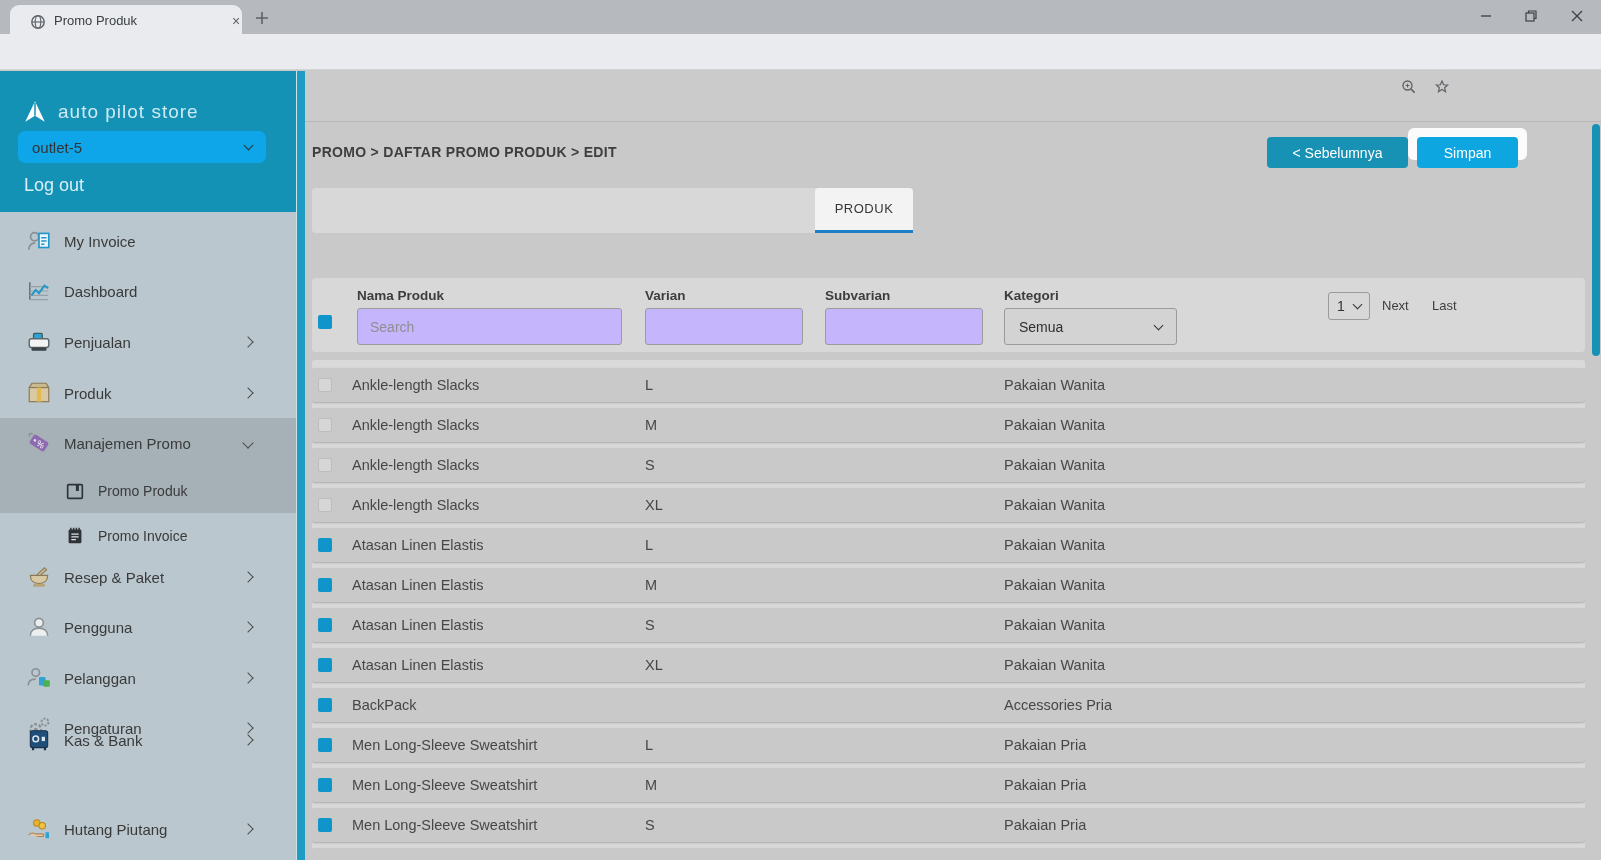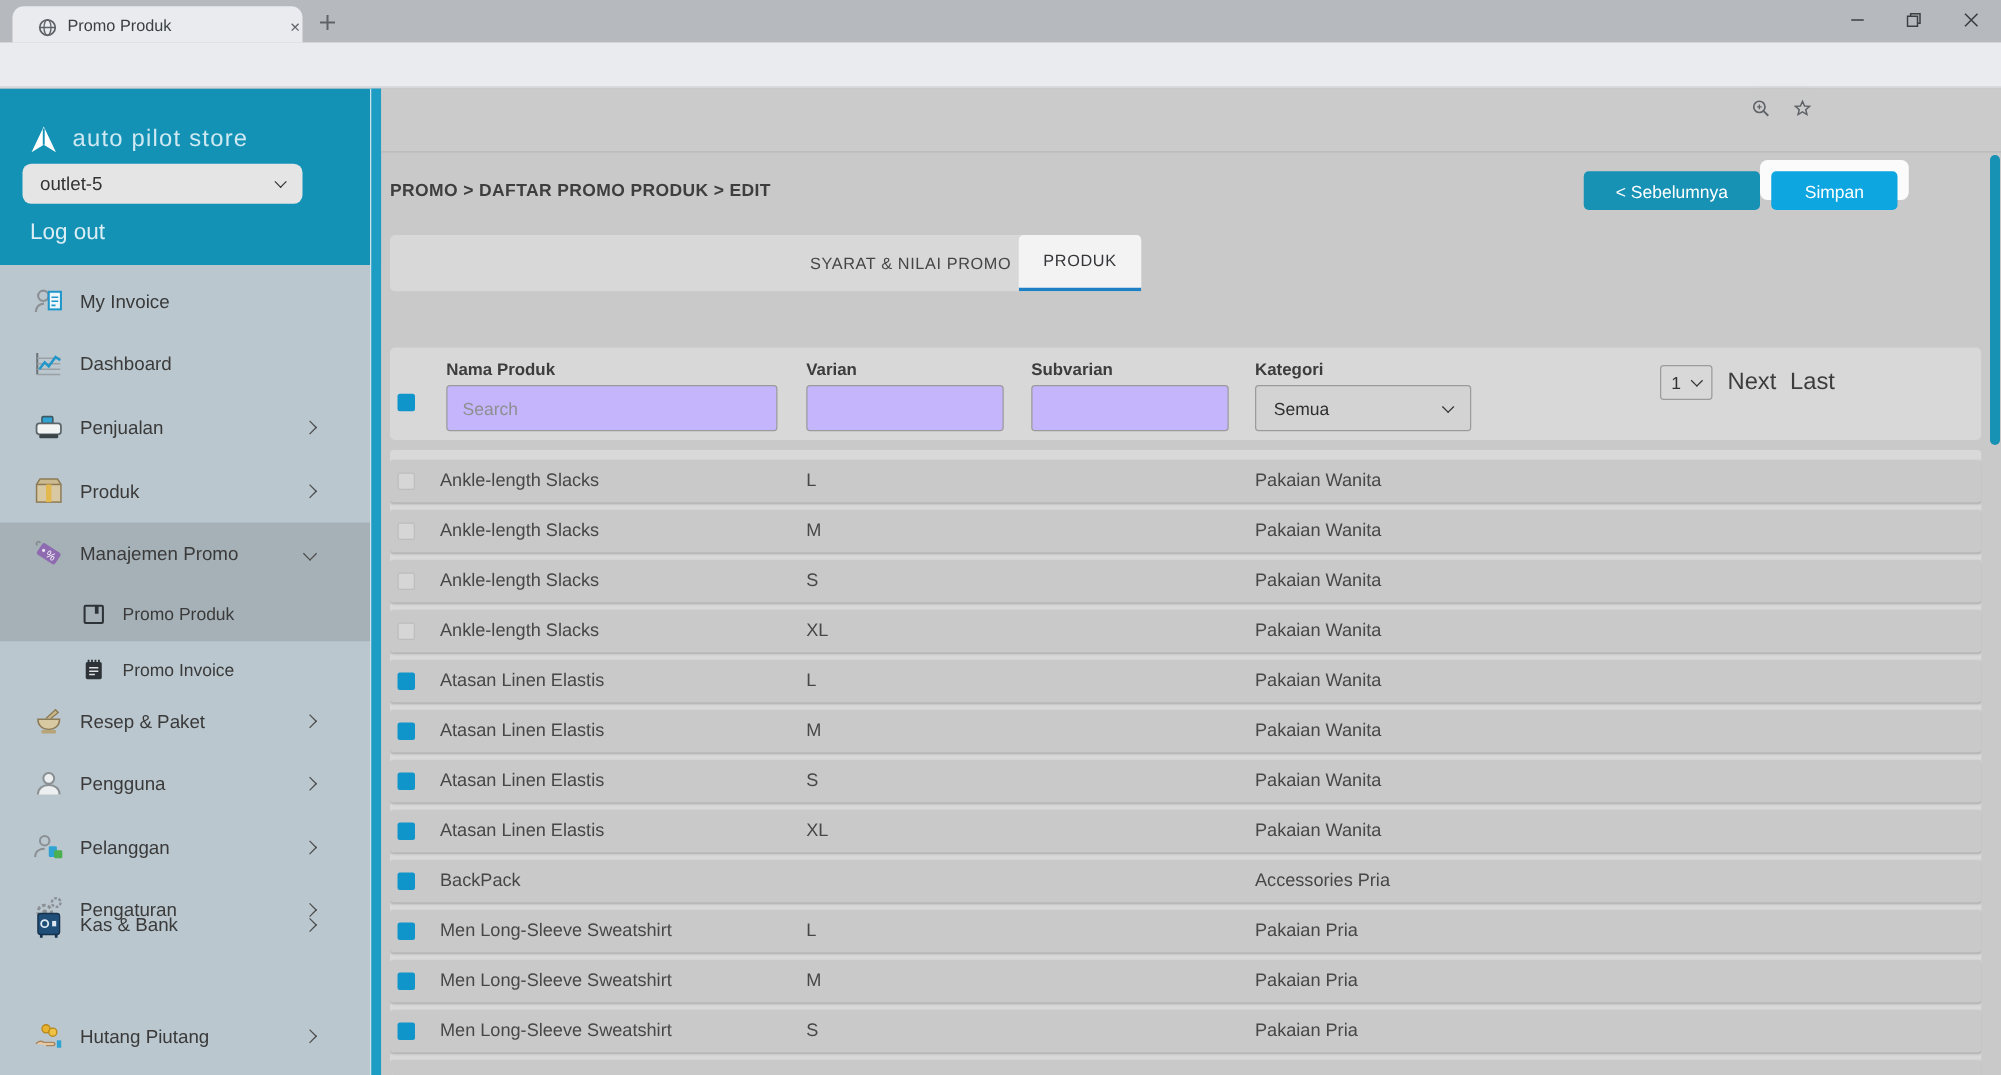--- a/index.html
+++ b/index.html
@@ -26,21 +26,21 @@
   #avatar { left:1532px; top:40px; width:24px; height:24px; border-radius:50%;
             background:radial-gradient(circle at 35% 35%, #eee6c0 0 30%, #d8ceA0 32% 55%, #c9c09a 57% 100%); border:1px solid #b9b393;}
   #menu-dots { left:1572px; top:42px; width:4px; height:20px; display:flex; flex-direction:column; justify-content:space-between; }
   #menu-dots i { width:3.5px; height:3.5px; background:#5f6368; border-radius:50%; }
 
   
   #sidebar { left:0; top:71px; width:305px; height:789px; background:#bac7ce; }
   #sidebar-head { left:0; top:0; width:305px; height:141px; background:#1392b6; }
   #brand { left:22px; top:28px; display:flex; align-items:center; gap:10px; }
   #brand-text { font-size:19px; color:#cfe9f2; letter-spacing:1px; }
-  #outlet-select { left:18px; top:60px; width:224px; height:32px; background:#e5e5e5; border-radius:7px;
+  #outlet-select { left:18px; top:60px; width:248px; height:32px; background:#0ea5e9; border-radius:7px;
                    display:flex; align-items:center; justify-content:space-between; padding:0 14px; }
   #outlet-select span { font-size:15px; color:#333; }
   #logout { left:24px; top:104px; font-size:18px; color:#dceef5; }
   .side-item { left:0; width:296px; height:50px; display:flex; align-items:center; padding-left:26px; }
   .side-item .icon { width:26px; height:26px; flex:none; }
   .side-item .icon svg { width:26px; height:26px; display:block; }
   .side-item .lbl { margin-left:12px; font-size:15px; color:#3a3a3a; }
   .side-item.child { padding-left:64px; height:45px; }
   .side-item.child .icon, .side-item.child .icon svg { width:22px; height:22px; }
   .side-item.child .lbl { font-size:14px; }
@@ -73,21 +73,21 @@
   .f-input::placeholder { color:#8f8f8f; }
   #kategori-select { position:absolute; left:692px; top:30px; width:173px; height:37px; background:#d3d3d3; border:1px solid #9b9b9b;
              border-radius:3px; display:flex; align-items:center; justify-content:space-between; padding:0 14px; font-size:14px; color:#2f2f2f; }
   .sel-chev { width:7px; height:7px; border-right:1.8px solid #333; border-bottom:1.8px solid #333; transform:rotate(45deg); margin-top:-3px; }
   .checkbox { width:14px; height:14px; border-radius:2px; }
   .checkbox.checked { background:#1095cb; }
   .checkbox.unchecked { background:#d6d6d6; border:1px solid #bdbdbd; }
   #header-checkbox { position:absolute; left:6px; top:37px; }
   #page-select { position:absolute; left:1016px; top:14px; width:42px; height:28px; border:1px solid #9b9b9b; border-radius:3px;
              display:flex; align-items:center; justify-content:space-between; padding:0 8px; font-size:14px; color:#333; }
-  .pg-link { position:absolute; top:14px; height:28px; line-height:28px; font-size:19px; color:#3d3d3d; }
+  .pg-link { position:absolute; top:14px; height:28px; line-height:28px; font-size:13px; color:#3d3d3d; }
 
   #table-zone { left:7px; top:289px; width:1273px; height:500px; background:#d9d9d9; border-radius:3px; overflow:hidden; }
   .trow { position:absolute; left:0; width:1273px; height:34px; background:#c9c9c9; border-radius:3px;
           box-shadow:0 1px 2px rgba(0,0,0,.22); }
   .trow .checkbox { position:absolute; left:6px; top:10px; }
   .tcell { position:absolute; top:0; height:34px; line-height:34px; font-size:14.5px; color:#474747; white-space:nowrap; }
   .c-name { left:28px;margin-left:12px; } .c-varian { left:333px; } .c-kategori { left:692px; }
 </style>
 </head>
 <body>
@@ -366,21 +366,20 @@
   <div id="content" class="abs">
     <div id="content-topstrip" class="abs"></div>
     <div id="breadcrumb" class="abs">PROMO &gt; DAFTAR PROMO PRODUK &gt; EDIT</div>
 
     <div id="btn-prev" class="abs">&lt; Sebelumnya</div>
     <div id="save-ring" class="abs">
       <div id="btn-save" class="abs">Simpan</div>
     </div>
 
     <div id="tabbar" class="abs">
-      <div class="ptab" style="left:319px; width:195px">SYARAT &amp; NILAI PROMO</div>
       <div class="ptab active" style="left:503px; width:98px">PRODUK</div>
     </div>
 
     <div id="filter-card" class="abs">
       <div id="header-checkbox" class="checkbox checked"></div>
       <span class="col-label" style="left:45px">Nama Produk</span>
       <span class="col-label" style="left:333px">Varian</span>
       <span class="col-label" style="left:513px">Subvarian</span>
       <span class="col-label" style="left:692px">Kategori</span>
       <input class="f-input" style="left: 45px; width: 265px;" placeholder="Search">

